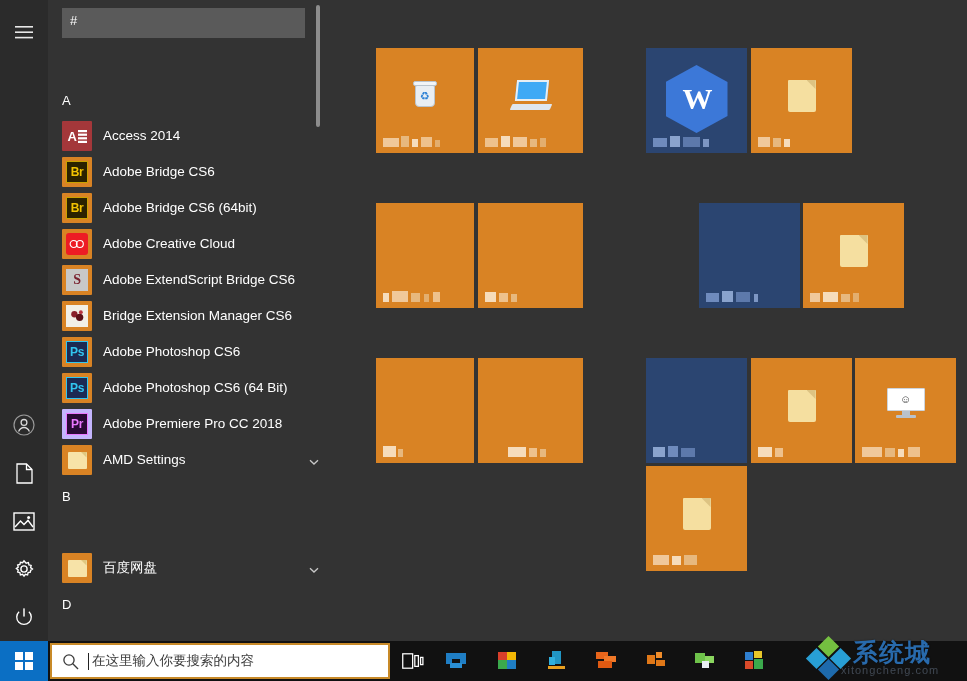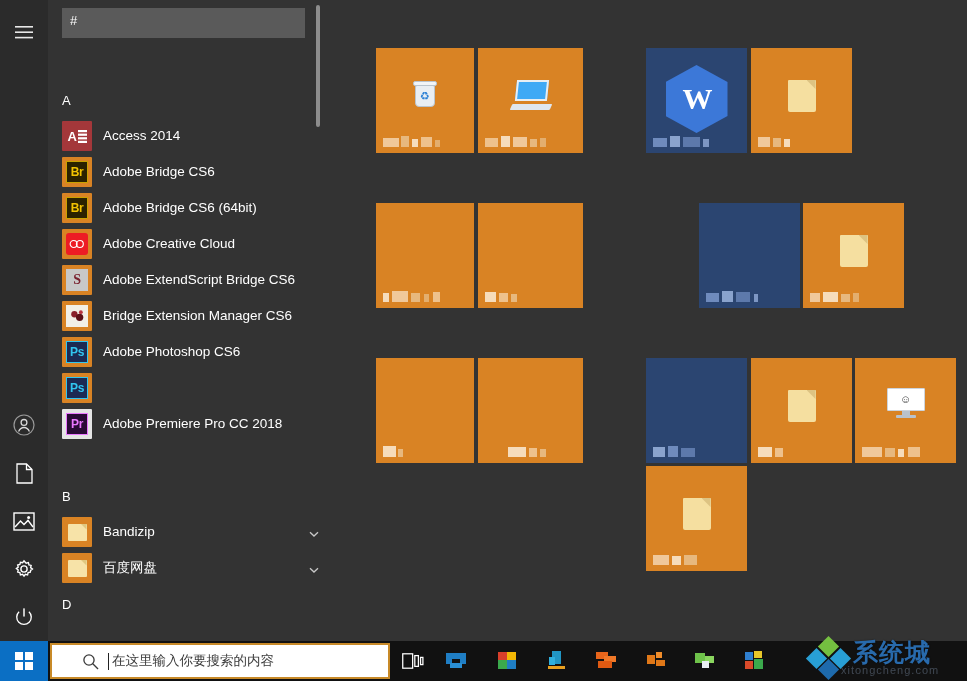--- a/index.html
+++ b/index.html
@@ -305,21 +305,20 @@
   }
   #search-box {
     position: absolute;
     left: 50px; top: 2px;
     width: 340px; height: 36px;
     background: #ffffff;
     border: 2px solid #c88a28;
     box-sizing: border-box;
     display: flex;
     align-items: center;
-    padding-left: 20px;
   }
   #search-icon-wrap {
     width: 36px; height: 100%;
     display: flex; align-items: center; justify-content: center;
   }
   #search-caret {
     width: 1px; height: 17px;
     background: #222222;
     margin-right: 3px;
   }
@@ -530,48 +529,49 @@
       </div>
       <div class="app-label">Adobe Photoshop CS6</div>
     </div>
 
     <div class="app-row" style="top:370px">
       <div class="app-icon" style="background:#d98324">
         <div style="width:22px;height:22px;background:#1c2a53;border:1px solid #31c5f0;display:flex;align-items:center;justify-content:center;box-sizing:border-box">
           <span class="glyph" style="color:#31c5f0;font-size:12px">Ps</span>
         </div>
       </div>
+      <div class="app-label">Adobe Photoshop CS6 (64 Bit)</div>
     </div>
 
     <div class="app-row" style="top:406px">
-      <div class="app-icon" style="background:#e5e5e5">
+      <div class="app-icon" style="background:#c4b5fd">
         <div style="width:22px;height:22px;background:#2a0a36;border:1px solid #ea77ff;display:flex;align-items:center;justify-content:center;box-sizing:border-box">
           <span class="glyph" style="color:#ea77ff;font-size:12px">Pr</span>
         </div>
       </div>
       <div class="app-label">Adobe Premiere Pro CC 2018</div>
     </div>
 
-
-    <div class="section-letter" style="top:490px">B</div>
-
-    <div class="app-row" style="top:514px">
+    <div class="app-row" style="top:442px">
       <div class="app-icon" style="background:#d98324">
         <div class="folder">
             <div class="folder-body"></div>
             <div class="folder-fold"></div>
           </div>
       </div>
-      <div class="app-label">Bandizip</div>
+      <div class="app-label">AMD Settings</div>
       <span class="chev">
         <svg width="12" height="12" viewBox="0 0 12 12">
           <path d="M2 4.2L6 8l4-3.8" fill="none" stroke="#c8c8c8" stroke-width="1.3"></path>
         </svg>
       </span>
     </div>
+
+    <div class="section-letter" style="top:490px">B</div>
+
 
     <div class="app-row" style="top:550px">
       <div class="app-icon" style="background:#d98324">
         <div class="folder">
             <div class="folder-body"></div>
             <div class="folder-fold"></div>
           </div>
       </div>
       <div class="app-label">百度网盘</div>
       <span class="chev">

